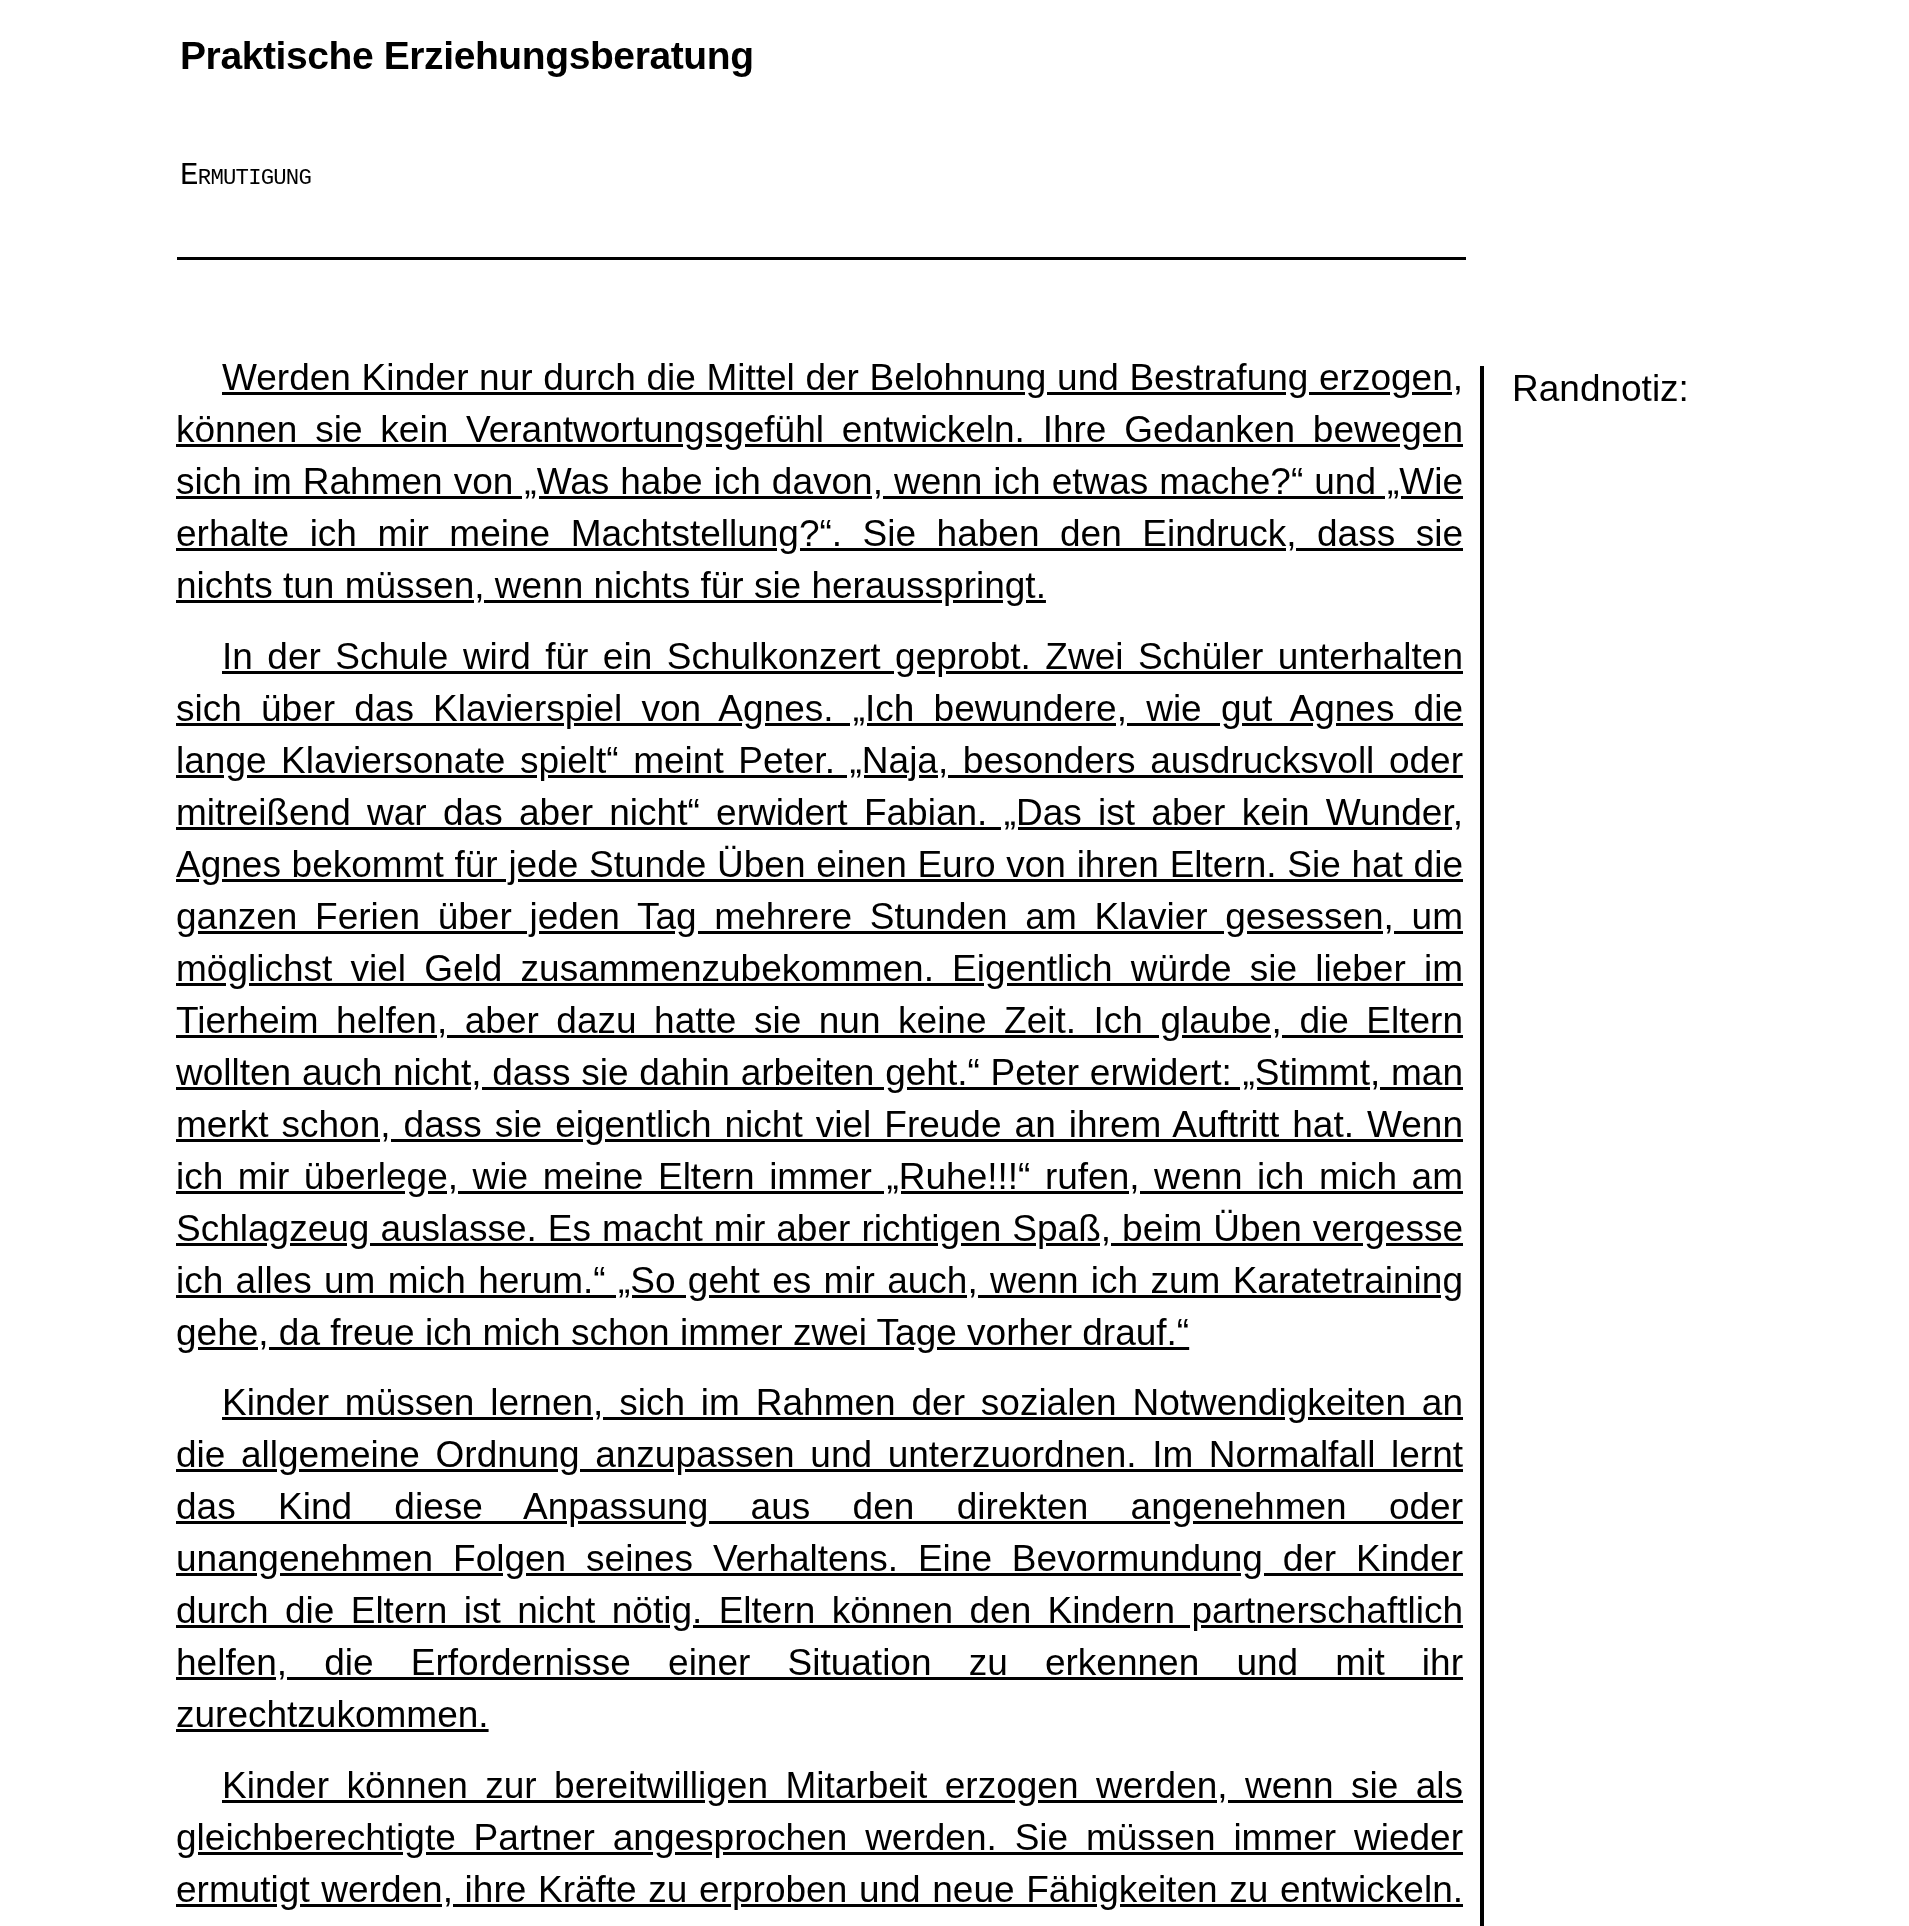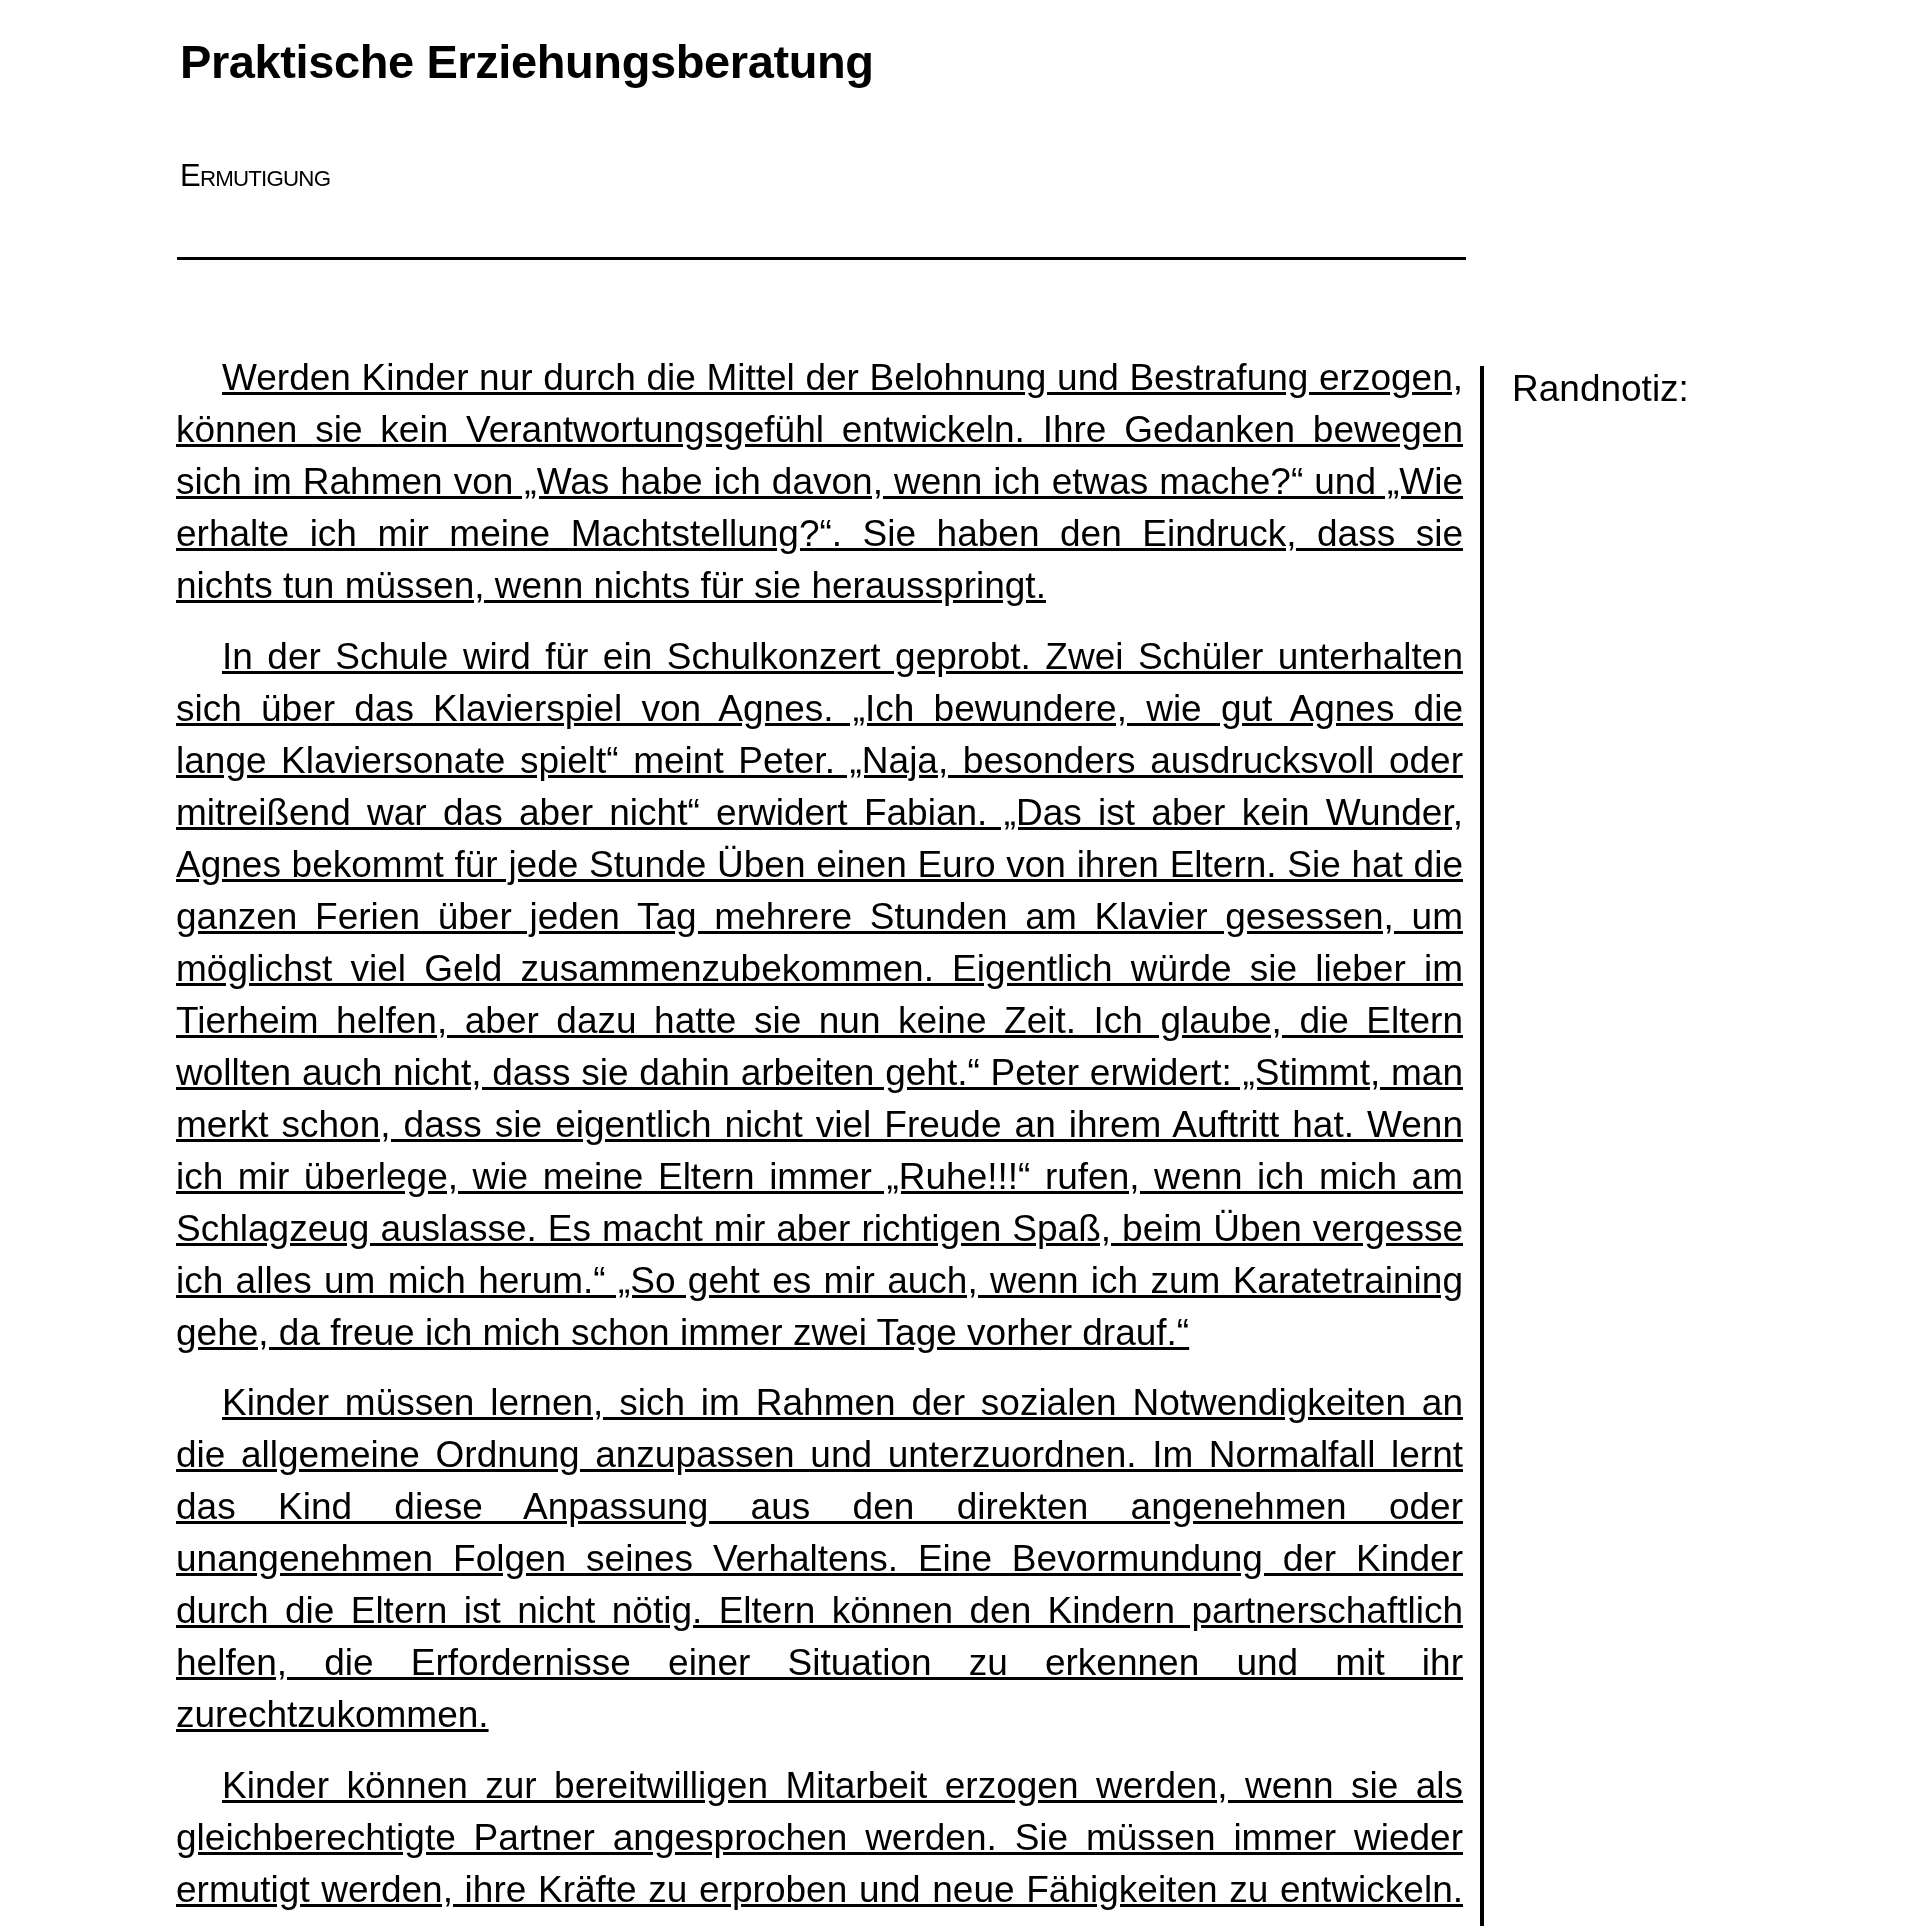--- a/index.html
+++ b/index.html
@@ -1,19 +1,19 @@
 <!DOCTYPE html>
 <html style="font-size:6.2px"><head>
 <meta charset="utf-8">
 <style>
   html, body { margin: 0; padding: 0; background: #ffffff; }
   body { width: 1910px; height: 2703px; position: relative; overflow: hidden;
          font-family: "Liberation Sans", "DejaVu Sans", sans-serif; color: #000; }
-  .title { position: absolute; left: 180px; top: 34px; font-size: 47px; font-weight: bold; white-space: nowrap; letter-spacing: -0.4px; }
-  .section { position: absolute; left: 180px; top: 158px; font-size: 31px; font-variant: small-caps; white-space: nowrap; font-family: Liberation Sans, sans-serif; letter-spacing: -0.8px; }
+  .title { position: absolute; left: 180px; top: 34px; font-size: 39px; font-weight: bold; white-space: nowrap; letter-spacing: -0.4px; }
+  .section { position: absolute; left: 180px; top: 158px; font-size: 31px; font-variant: small-caps; white-space: nowrap; font-family: Liberation Mono, monospace; letter-spacing: -0.8px; }
   .section .cap { font-size: 31px; }
   .section .sc { font-size: 22.3px; text-transform: uppercase; }
   .hrule { position: absolute; left: 177px; top: 257px; width: 1289px; height: 2.7px; background: #000; }
   .vrule { position: absolute; left: 1480px; top: 366px; width: 3.9px; height: 2223px; background: #000; }
   .margin-note { position: absolute; left: 1512px; top: 356px; font-size: 37px; white-space: nowrap; margin-top: 12px; }
   .body { position: absolute; left: 176px; top: 352px; width: 1287px; font-size: 37px; line-height: 52px; }
   .para { text-align: justify; text-indent: 46px; margin: 0 0 18.5px 0; hyphens: manual; text-decoration: underline; }
 </style>
 </head>
 <body>

